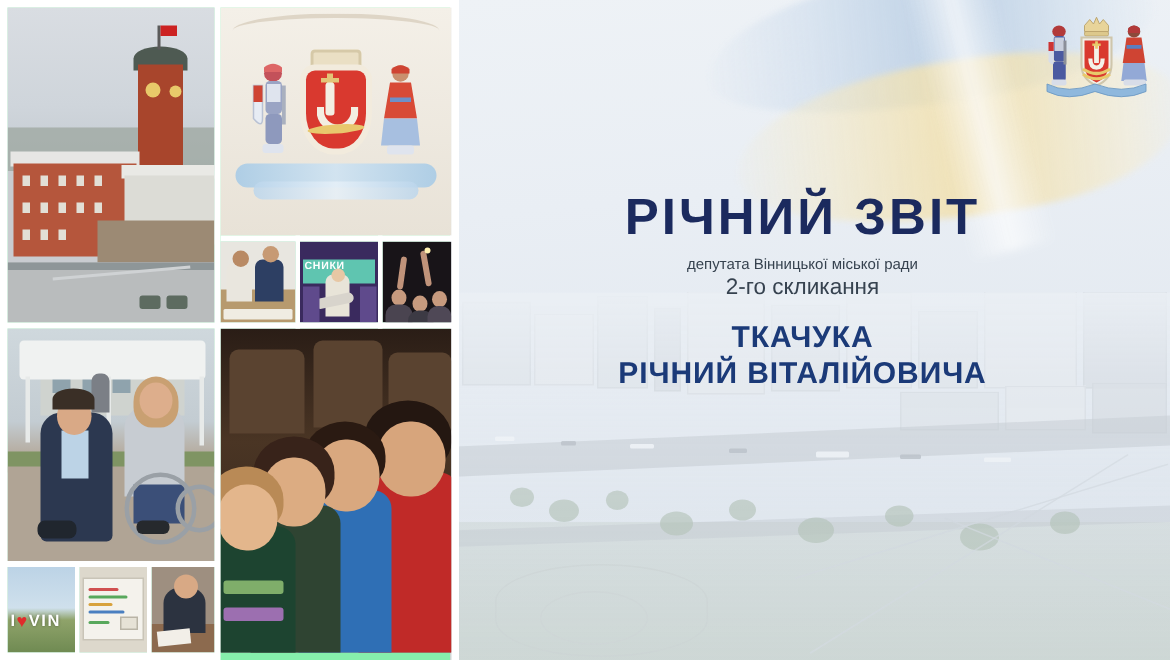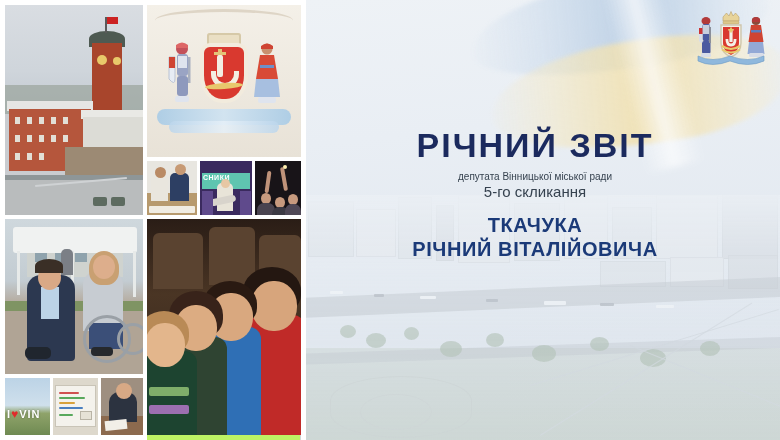--- a/index.html
+++ b/index.html
@@ -3,21 +3,21 @@
 <meta charset="utf-8">
 <title>Річний звіт</title>
 <style>
   html,body{margin:0;padding:0;background:#ffffff;}
   body{font-family:"Liberation Sans","DejaVu Sans",sans-serif;}
 
   #poster{
     position:relative;
     width:780px;height:440px;
     overflow:hidden;
-    background:#bef264;
+    background:#86efac;
   }
 
   
   .bg-sky{
     position:absolute;left:300px;top:0;width:480px;height:440px;
     background:linear-gradient(175deg,#eef2f6 0%,#e9eef4 30%,#e4eaf1 55%,#dfe6ee 75%,#dde4ec 100%);
   }
   
   .flag-wrap{
     position:absolute;left:470px;top:-30px;width:330px;height:230px;
@@ -296,21 +296,21 @@
 
     <path d="M28 38 q9 6 18 0" stroke="#e8c96b" stroke-width="2.2" fill="none"></path>
     <path d="M28 41.5 q9 6 18 0" stroke="#e8c96b" stroke-width="2" fill="none"></path>
 
     <path d="M4 48 q14 7 32 0 q18 7 34 0 l0 5 q-16 7 -34 0 q-18 7 -32 0 z" fill="#8fb8dd" stroke="#6d9ac4" stroke-width=".6"></path>
   </svg>
 
   <div class="text-block">
     <div class="t-main">РІЧНИЙ ЗВІТ</div>
     <div class="t-sub1">депутата Вінницької міської ради</div>
-    <div class="t-sub2">5-го скликання</div>
+    <div class="t-sub2">2-го скликання</div>
     <div class="t-name">
       <div>ТКАЧУКА</div>
       <div>РІЧНИЙ ВІТАЛІЙОВИЧА</div>
     </div>
   </div>
 
 
   <div class="collage">
 
     <div class="ph" id="p1">

